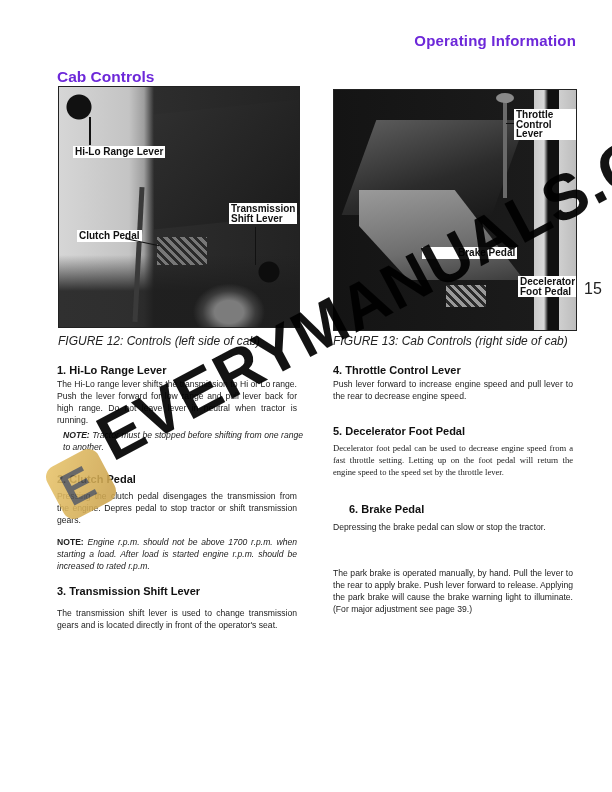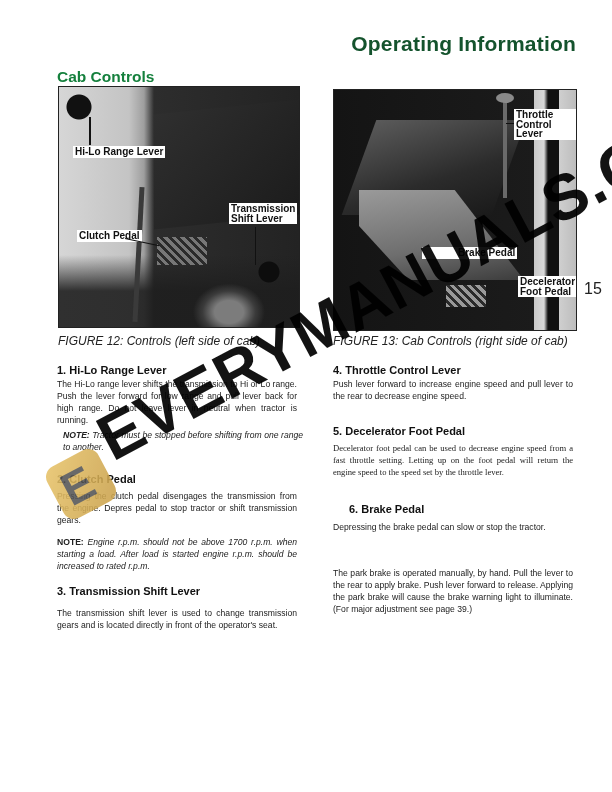--- a/index.html
+++ b/index.html
@@ -1,20 +1,20 @@
 <!DOCTYPE html>
 <html><head>
 <meta charset="utf-8">
 <style>
   html, body { margin:0; padding:0; background:#ffffff; }
   body { width:612px; height:792px; position:relative; overflow:hidden;
          font-family:"Liberation Sans", sans-serif; color:#1a1a1a; }
   .abs { position:absolute; }
-  .page-header { right:36px; top:32px; font-size:21px; font-weight:bold; letter-spacing:0.2px; color:#14532d; }
-  .section-title { left:57px; top:68px; font-size:15.5px; font-weight:bold; color:#15803d; }
+  .page-header { right:36px; top:32px; font-size:15px; font-weight:bold; letter-spacing:0.2px; color:#6d28d9; }
+  .section-title { left:57px; top:68px; font-size:15.5px; font-weight:bold; color:#6d28d9; }
   .page-number { left:584px; top:280px; font-size:16px; font-weight:normal; color:#222; }
 
   .photo { border:1px solid #222; overflow:hidden; }
   .photo-left { left:58px; top:74px; width:240px; height:240px;
     background:
       radial-gradient(circle at 20px 20px, #111 0 12px, transparent 13px),
       radial-gradient(ellipse 48px 38px at 170px 225px, #7c7c7c 0 30%, #3b3b3b 55%, transparent 75%),
       radial-gradient(circle at 210px 185px, #0d0d0d 0 10px, transparent 11px),
       linear-gradient(180deg, rgba(0,0,0,0) 70%, rgba(30,30,30,0.9) 85%),
       linear-gradient(90deg, #d6d6d6 0, #c4c4c4 70px, #9e9e9e 85px, #2d2d2d 95px, #232323 100%);

